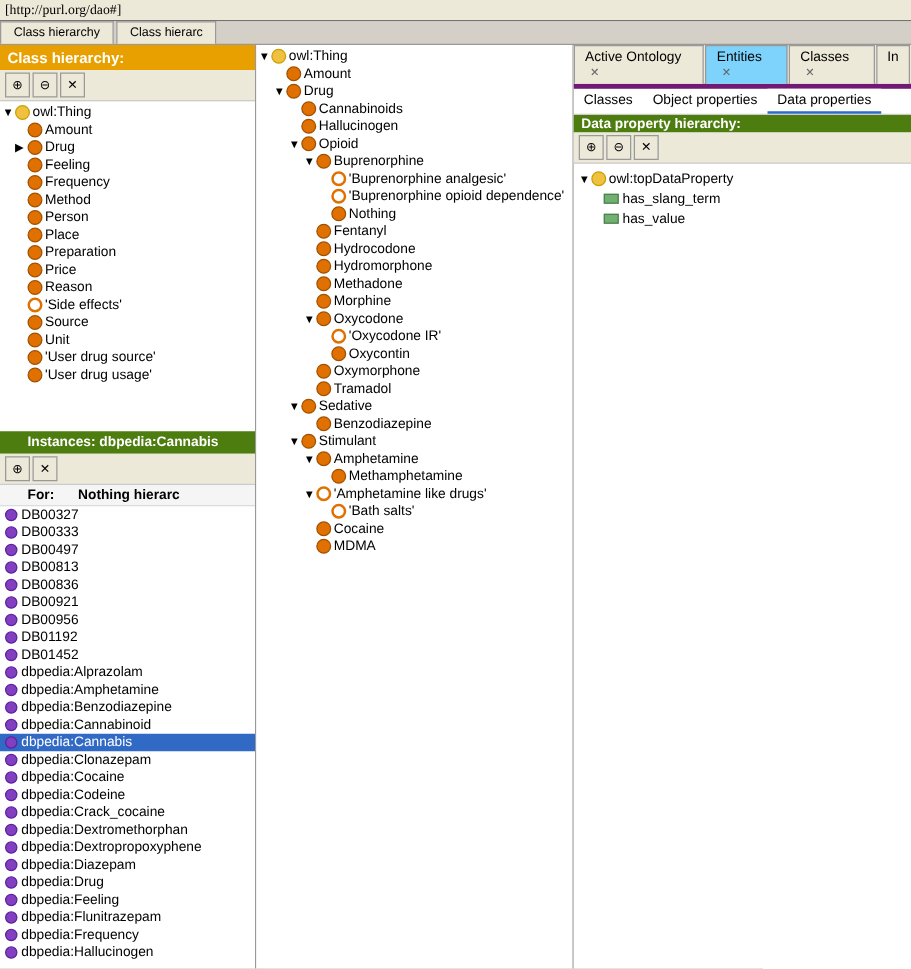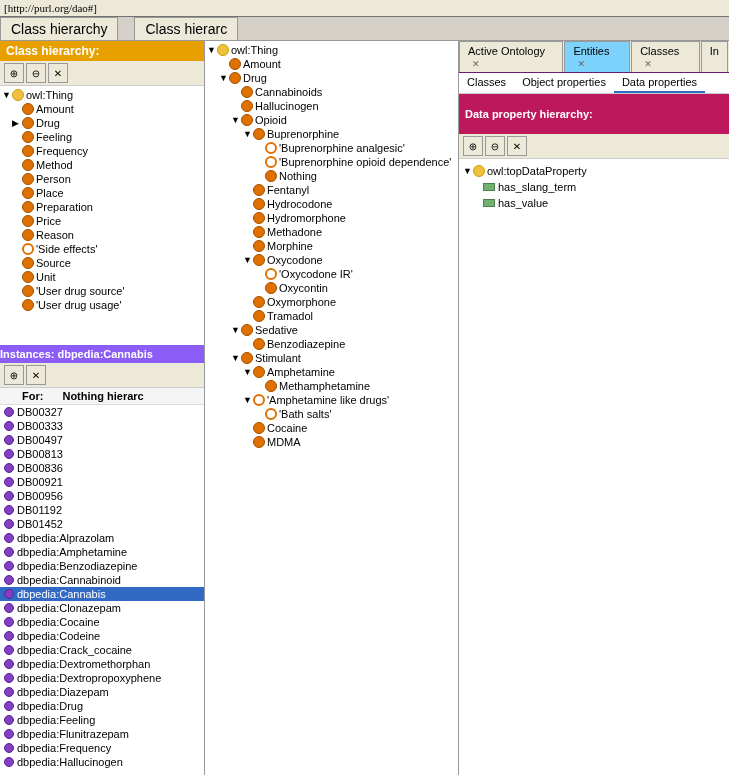--- a/index.html
+++ b/index.html
@@ -5,21 +5,21 @@
     * { box-sizing: border-box; margin: 0; padding: 0; }
     body { font-family: Arial, sans-serif; font-size: 11px; background: #d4d0c8; overflow: hidden; }
     
     .main-container { display: flex; flex-direction: column; width: 729px; height: 775px; }
     
     
     .url-bar { background: #ece9d8; border-bottom: 1px solid #737373; padding: 2px 4px; font-size: 11px; color: #000; font-family: Liberation Serif, serif; }
     
     
     .tab-row { display: flex; background: #d4d0c8; border-bottom: 1px solid #999; }
-    .tab { padding: 3px 10px; font-size: 14px; cursor: pointer; border: 1px solid #999; border-bottom: none; background: #ece9d8; margin-right: 16px; }
+    .tab { padding: 3px 10px; font-size: 10px; cursor: pointer; border: 1px solid #999; border-bottom: none; background: #ece9d8; margin-right: 2px; }
     
     
     .content-area { display: flex; flex: 1; overflow: hidden; }
     
     
     .left-panel { width: 205px; display: flex; flex-direction: column; border-right: 1px solid #999; background: #fff; }
     
     .panel-title { background: #e8a000; color: #fff; padding: 3px 6px; font-size: 12px; font-weight: bold; }
     
     .panel-toolbar { display: flex; align-items: center; padding: 2px 4px; background: #ece9d8; border-bottom: 1px solid #ccc; gap: 2px; }
@@ -29,47 +29,47 @@
     .tree-container { flex: 1; overflow-y: auto; overflow-x: hidden; padding: 2px; }
     .tree-item { display: flex; align-items: center; padding: 1px 0; cursor: pointer; white-space: nowrap; }
     .tree-indent { display: inline-block; }
     .tree-arrow { display: inline-block; width: 10px; font-size: 9px; cursor: pointer; }
     .tree-icon { display: inline-block; width: 12px; height: 12px; border-radius: 50%; margin-right: 2px; flex-shrink: 0; }
     .icon-yellow { background: #f0c040; border: 1px solid #c8a000; }
     .icon-orange { background: #e07000; border: 1px solid #a05000; }
     .icon-circle-outline { background: transparent; border: 2px solid #e07000; }
     
     
-    .instances-header { background: #8b5cf6; color: #fff; padding: 3px 0; font-size: 11px; font-weight: bold; }
+    .instances-header { background: #4d7c0f; color: #fff; padding: 3px 22px; font-size: 11px; font-weight: bold; }
     .instances-toolbar { display: flex; align-items: center; padding: 2px 4px; background: #ece9d8; border-bottom: 1px solid #ccc; gap: 2px; }
     .for-label { padding: 2px 6px; font-size: 11px; color: #333; background: #f5f5f5; border-bottom: 1px solid #ddd; }
     .for-label span { color: #000; font-weight: bold; margin-left: 16px; }
     .nothing { color: #888; }
     
     .instances-list { overflow-y: auto; height: 370px; }
     .instance-item { display: flex; align-items: center; padding: 1px 4px; cursor: pointer; }
     .instance-item.selected { background: #316ac5; color: #fff; }
     .inst-icon { width: 10px; height: 10px; border-radius: 50%; background: #8040c0; border: 1px solid #6020a0; margin-right: 3px; flex-shrink: 0; }
     
     
     .middle-panel { flex: 1; display: flex; flex-direction: column; background: #fff; border-right: 1px solid #999; min-width: 230px; }
     .middle-tree { flex: 1; overflow-y: auto; padding: 2px; }
     
     
     .right-panel { width: 270px; display: flex; flex-direction: column; background: #fff; }
-    .right-tabs { display: flex; background: #ece9d8; border-bottom: 1px solid #701a75; }
+    .right-tabs { display: flex; background: #ece9d8; border-bottom: 4px solid #701a75; }
     .right-tab { padding: 3px 8px; font-size: 11px; border: 1px solid #999; border-bottom: none; background: #ece9d8; cursor: pointer; margin-right: 1px; }
     .right-tab.active { background: #7dd3fc; }
     .right-tab-close { margin-left: 4px; color: #666; font-size: 9px; }
     
     .sub-tabs { display: flex; border-bottom: 1px solid #ccc; }
     .sub-tab { padding: 3px 8px; font-size: 11px; cursor: pointer; }
     .sub-tab.active { background: #fff; border-bottom: 2px solid #316ac5; }
     
-    .data-prop-header { background: #be185d; color: #fff; padding: 14px 6px; font-size: 11px; font-weight: bold; }
+    .data-prop-header { background: #4d7c0f; color: #fff; padding: 1px 6px; font-size: 11px; font-weight: bold; }
     .data-prop-toolbar { display: flex; align-items: center; padding: 2px 4px; background: #ece9d8; border-bottom: 1px solid #ccc; gap: 2px; }
     .data-prop-tree { padding: 4px; }
     
     .dp-item { display: flex; align-items: center; padding: 2px 0; }
     .dp-icon { width: 12px; height: 8px; background: #70b070; border: 1px solid #508050; margin-right: 3px; flex-shrink: 0; }
     
     
     ::-webkit-scrollbar { width: 12px; }
     ::-webkit-scrollbar-track { background: #ece9d8; }
     ::-webkit-scrollbar-thumb { background: #b0a898; border: 1px solid #999; }

